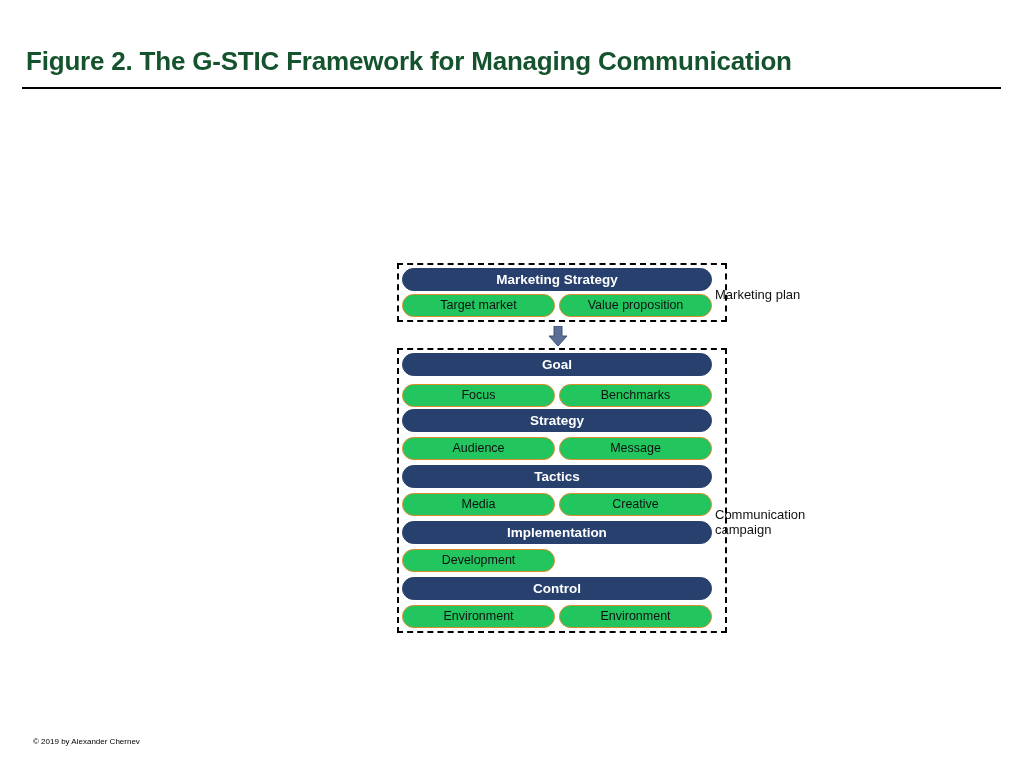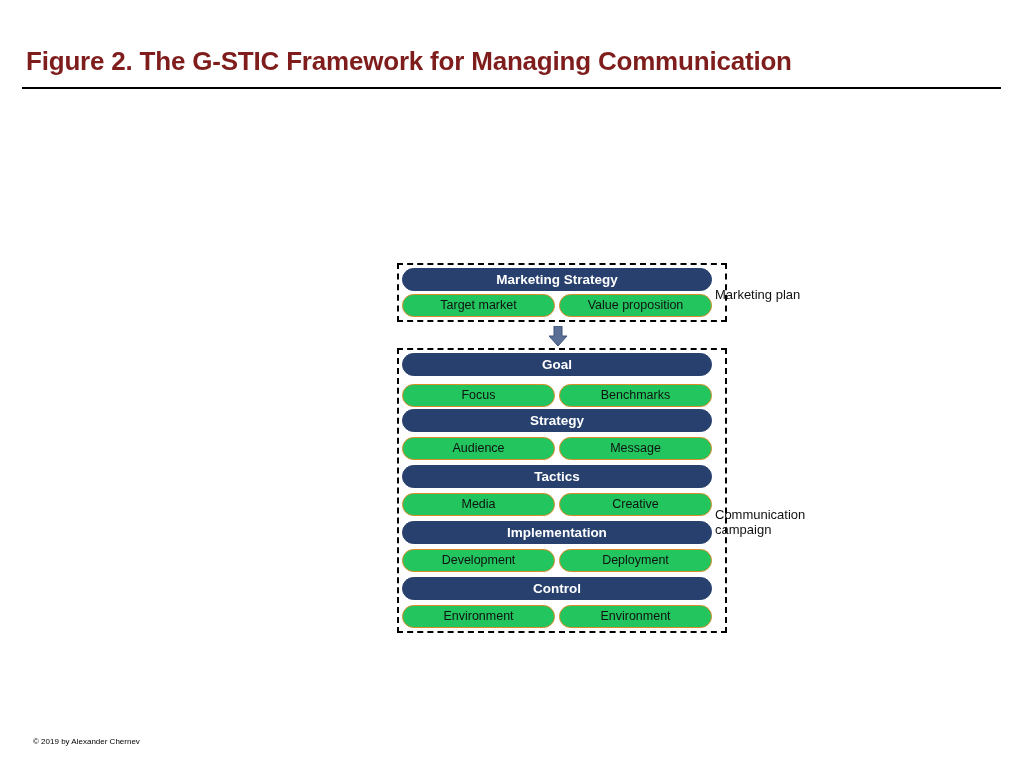--- a/index.html
+++ b/index.html
@@ -16,21 +16,21 @@
     -webkit-font-smoothing: antialiased;
   }
 
   
   #slide-title {
     position: absolute;
     left: 26px;
     top: 46px;
     font-size: 26px;
     font-weight: bold;
-    color: #7f1d1d;
+    color: #14532d;
     letter-spacing: -0.2px;
     white-space: nowrap;
   }
   #title-rule {
     position: absolute;
     left: 22px;
     top: 87px;
     width: 979px;
     height: 2px;
     background: #000000;
@@ -191,21 +191,20 @@
     <div class="pill-row" style="top:143px;">
       <div class="pill pill-sub">Media</div>
       <div class="pill pill-sub">Creative</div>
     </div>
 
     <div class="pill-row" style="top:171px;">
       <div class="pill pill-header">Implementation</div>
     </div>
     <div class="pill-row" style="top:199px;">
       <div class="pill pill-sub">Development</div>
-      <div class="pill pill-sub">Deployment</div>
     </div>
 
     <div class="pill-row" style="top:227px;">
       <div class="pill pill-header">Control</div>
     </div>
     <div class="pill-row" style="top:255px;">
       <div class="pill pill-sub">Environment</div>
       <div class="pill pill-sub">Environment</div>
     </div>
   </div>

